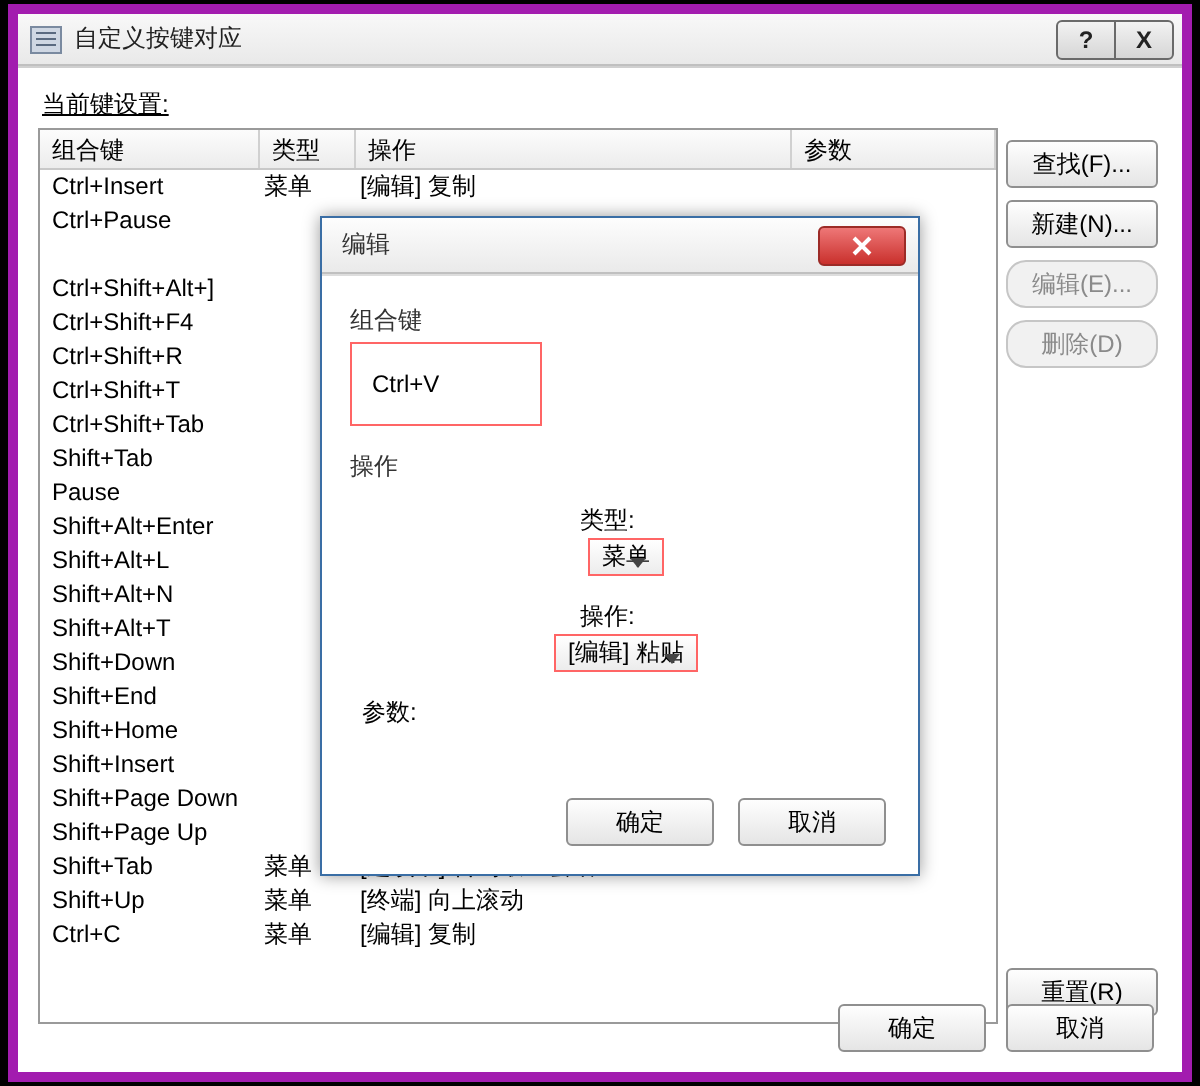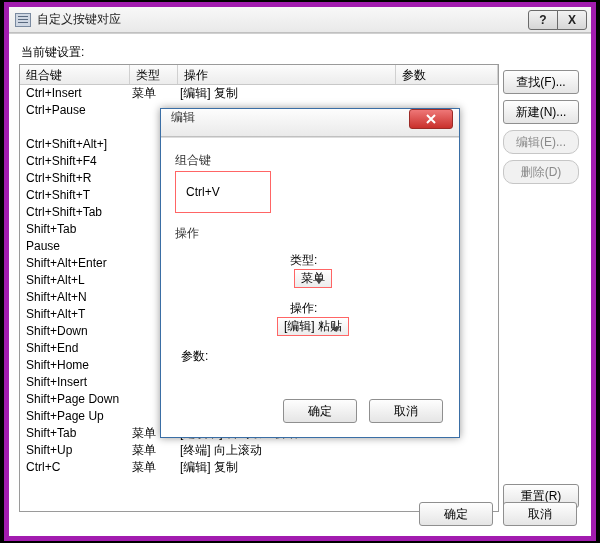--- a/index.html
+++ b/index.html
@@ -11,21 +11,21 @@
 .outer-titlebar .app-icon { width: 16px; height: 14px; background: #cfd7e3; border: 1px solid #7a8aa0; margin-right: 6px; display: flex; flex-direction: column; justify-content: space-around; padding: 1px 2px; }
 .outer-titlebar .app-icon span { height: 1px; background: #5a6a80; }
 .outer-titlebar .title { color: #222; }
 .outer-titlebar .win-btns { margin-left: auto; display: flex; height: 20px; margin-right: 4px; }
 .outer-titlebar .win-btn { width: 30px; height: 20px; border: 1px solid #6a6a6a; background: linear-gradient(#f2f2f2,#d6d6d6); margin-left: -1px; display:flex; align-items:center; justify-content:center; color:#222; font-weight:bold; }
 .outer-titlebar .win-btn.help { border-top-left-radius:3px; border-bottom-left-radius:3px; }
 .outer-titlebar .win-btn.close { border-top-right-radius:3px; border-bottom-right-radius:3px; }
 
 .outer-client { position: absolute; left:0; top:26px; right:0; bottom:0; background:#fff; border-top:1px solid #d0d0d0; padding:8px 10px; }
 
-.section-label { margin: 2px 0 6px 2px; }
+.section-label { margin: 2px 0 6px 2px; text-decoration: underline; }
 
 
 .listbox { position:absolute; left:10px; top:30px; width:480px; height:448px; border:1px solid #9a9a9a; background:#fff; }
 .listhead { display:flex; height:20px; border-bottom:1px solid #c8c8c8; background:linear-gradient(#fcfcfc,#ececec); }
 .listhead .col { border-right:1px solid #d0d0d0; padding:2px 6px; }
 .col-key { width:110px; }
 .col-type { width:48px; }
 .col-action { width:218px; }
 .col-param { flex:1; }
 .listbody { position:absolute; top:20px; left:0; right:0; bottom:0; overflow:hidden; }
@@ -41,21 +41,21 @@
 .btn { height:24px; border:1px solid #8f8f8f; background:linear-gradient(#fefefe,#e5e5e5); border-radius:3px; display:flex; align-items:center; justify-content:center; padding:0 4px; }
 .btn.disabled { color:#8a8a8a; border-color:#c6c6c6; background:#f1f1f1;border-radius:10px; }
 .sidebtns .gap { height:14px; }
 
 
 .outer-bottom { position:absolute; right:14px; bottom:10px; display:flex; gap:10px; }
 .outer-bottom .btn, .dlg-bottom .btn { width:74px; }
 
 
 .inner-window { position:absolute; left:160px; top:108px; width:300px; height:330px; border:1px solid #3a6ea5; background:#f2f2f2; box-shadow:0 0 8px rgba(0,0,0,0.4); }
-.inner-titlebar { height:28px; background: linear-gradient(#fdfdfd,#eaeaea); border-bottom:1px solid #c0c0c0; display:flex; align-items:flex-start; padding-left:10px; }
+.inner-titlebar { height:28px; background: linear-gradient(#fdfdfd,#eaeaea); border-bottom:1px solid #c0c0c0; display:flex; align-items:center; padding-left:10px; }
 .inner-titlebar .ititle { color:#333; }
 .inner-titlebar .ibtns { margin-left:auto; margin-right:6px; }
 .inner-titlebar .xbtn { width:44px; height:20px; border-radius:3px; background:linear-gradient(#e77,#c9302c); border:1px solid #9c2b27; color:#fff; display:flex; align-items:center; justify-content:center; font-weight:bold; }
 .inner-client { position:absolute; left:0; top:28px; right:0; bottom:0; background:#fff; border-top:1px solid #ddd; padding:10px 14px; }
 .group-label { margin-top:4px; margin-bottom:2px; color:#333; }
 .keybox { width:96px; height:42px; border:1px solid #ff6565; display:flex; align-items:center; padding-left:10px; margin-bottom:12px;}
 .formrow { display:flex; align-items:center; margin:10px 0 12px 6px;flex-direction:column; }
 .formrow .flabel { width:46px; }
 .combo { flex:1; height:22px; border:1px solid #ff6565; background:linear-gradient(#fff,#ececec); display:flex; align-items:center; padding:0 6px; position:relative; }
 .combo .arrow { position:absolute; right:4px; top:3px; width:16px; height:16px; display:flex; align-items:center; justify-content:center; }

